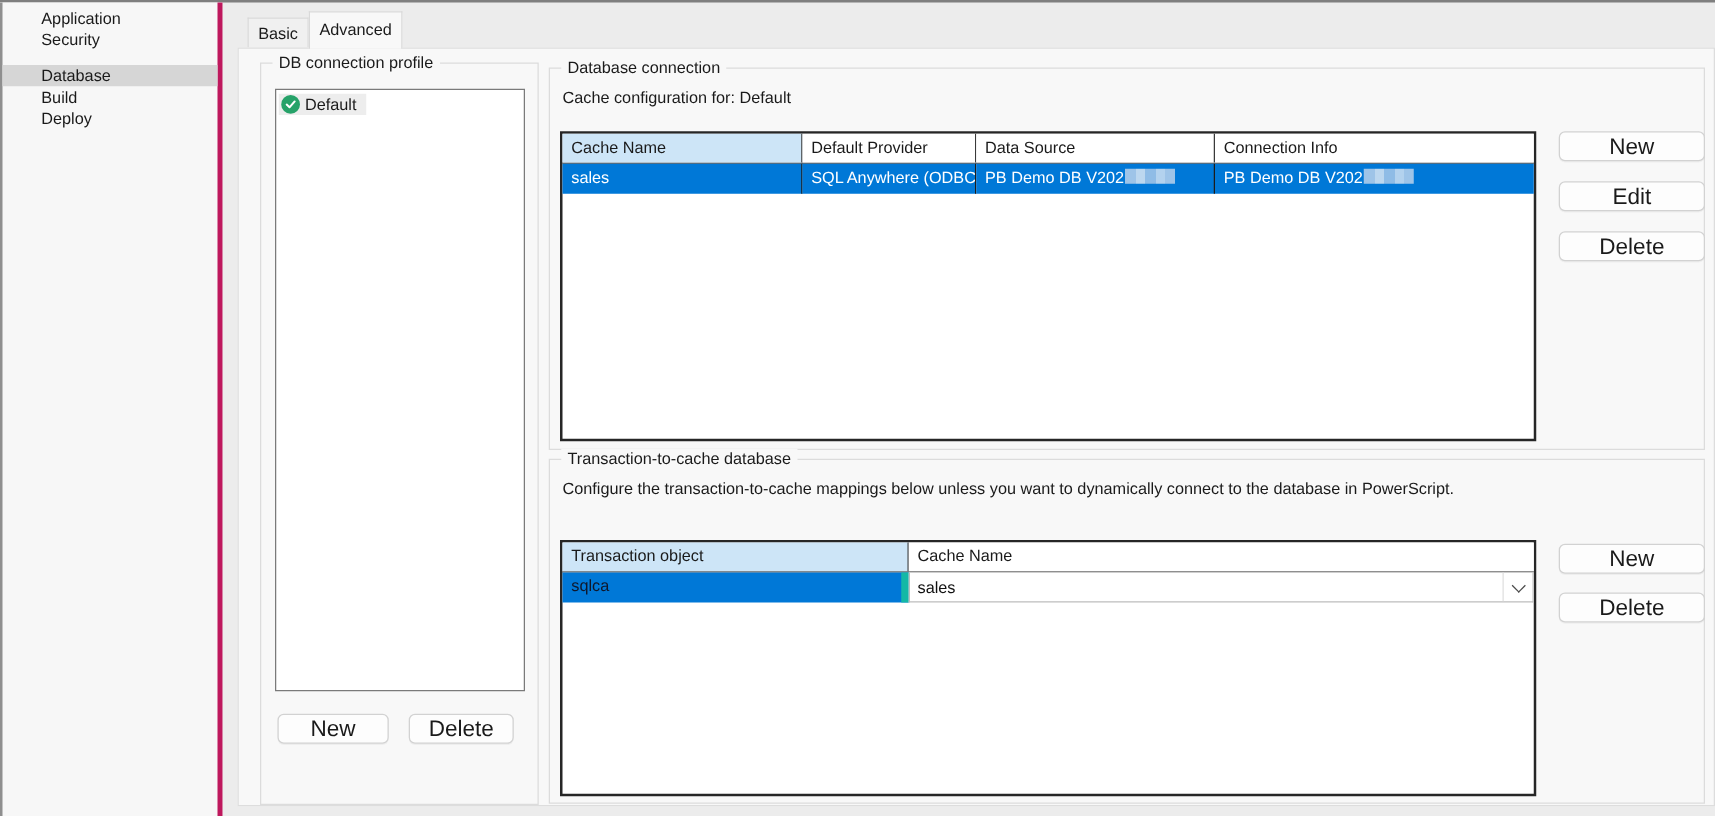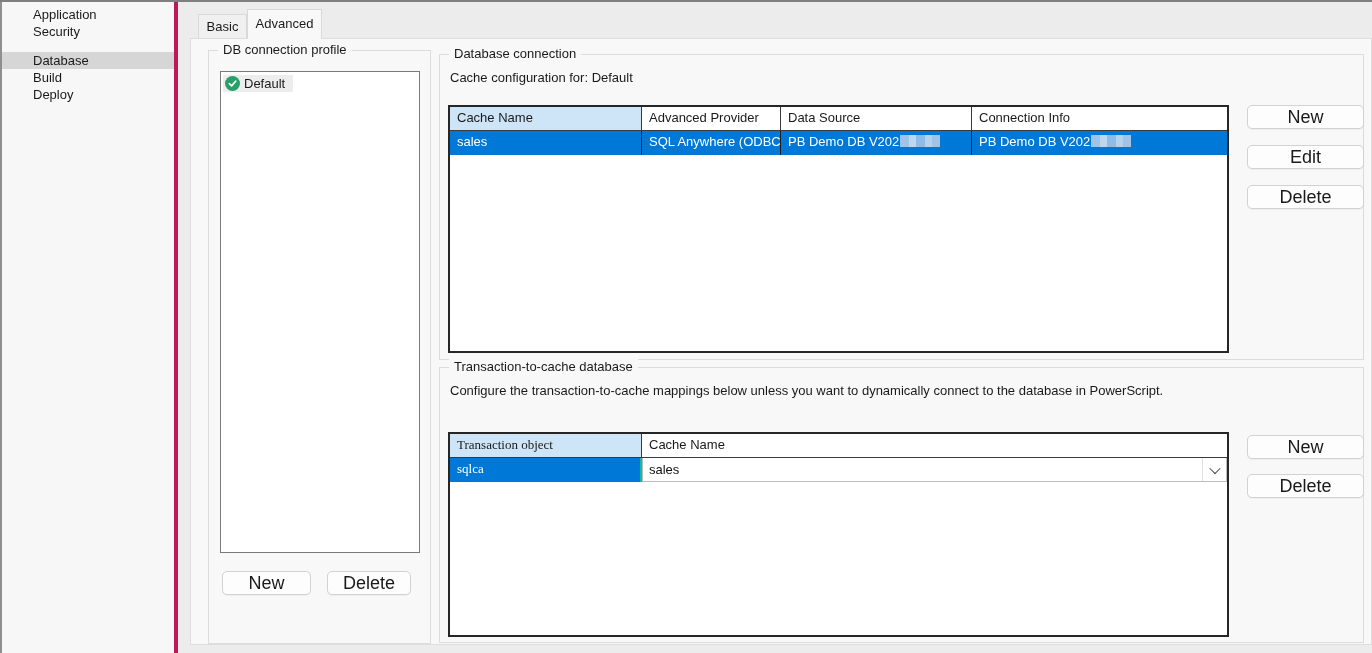--- a/index.html
+++ b/index.html
@@ -81,21 +81,21 @@
     display:inline-block; width:40px; height:12px; margin-left:1px; vertical-align:-1px;
     background:linear-gradient(90deg,#9ec4e8 0 22%,#bcd7ef 22% 40%,#8fbce6 40% 62%,#b3d2ee 62% 80%,#9ec4e8 80%);
   }
   .gbd-new    { left:807px; top:50px;  width:117px; height:24px; }
   .gbd-edit   { left:807px; top:90px;  width:117px; height:24px; }
   .gbd-delete { left:807px; top:130px; width:117px; height:24px; }
 
   
   .gb-map { left:248px; top:328px; width:925px; height:276px; }
   .grid-map { left:8px; top:64px; width:781px; height:205px; }
-  .t1 { width:192px; flex:none;font-family:Liberation Serif, serif; } .t2 { flex:1; }
+  .t1 { width:277px; flex:none; } .t2 { flex:1; }
   .combo-cell {
     flex:1; display:flex; align-items:center; background:#ffffff; color:#111111;
     border:1px solid #bdbdbd; border-top:none; padding-left:6px; position:relative;
   }
   .combo-text { flex:1; }
   .combo-btn { width:24px; height:100%; display:flex; align-items:center; justify-content:center; border-left:1px solid #e0e0e0; }
   .chevron-down { width:8px; height:8px; border-right:1.6px solid #4a4a4a; border-bottom:1.6px solid #4a4a4a; transform:rotate(45deg) translate(-1px,-1px); }
   .gbm-new    { left:807px; top:67px;  width:117px; height:24px; }
   .gbm-delete { left:807px; top:106px; width:117px; height:24px; }
 </style>
@@ -135,21 +135,21 @@
     <button class="btn gbp-delete">Delete</button>
   </div>
 
   <div class="groupbox gb-dbconn">
     <span class="gb-title">Database connection</span>
     <div class="caption">Cache configuration for: Default</div>
 
     <div class="grid grid-cache">
       <div class="grid-row grid-head">
         <div class="cell hcell hl c1">Cache Name</div>
-        <div class="cell hcell c2">Advanced Provider</div>
+        <div class="cell hcell c2">Default Provider</div>
         <div class="cell hcell c3">Data Source</div>
         <div class="cell hcell c4">Connection Info</div>
       </div>
       <div class="grid-row sel-row">
         <div class="cell c1">sales</div>
         <div class="cell c2">SQL Anywhere (ODBC)</div>
         <div class="cell c3"><span>PB Demo DB V202</span><span class="redacted"></span></div>
         <div class="cell c4"><span>PB Demo DB V202</span><span class="redacted"></span></div>
       </div>
     </div>
@@ -162,21 +162,21 @@
   <div class="groupbox gb-map">
     <span class="gb-title">Transaction-to-cache database</span>
     <div class="caption">Configure the transaction-to-cache mappings below unless you want to dynamically connect to the database in PowerScript.</div>
 
     <div class="grid grid-map">
       <div class="grid-row grid-head">
         <div class="cell hcell hl t1">Transaction object</div>
         <div class="cell hcell t2">Cache Name</div>
       </div>
       <div class="grid-row">
-        <div class="cell sel-cell t1" style="background:#0078d7;color:#ffffff;border-right:2px solid #14b8a6;line-height:22px;">sqlca</div>
+        <div class="cell sel-cell t1" style="background:#0078d7;color:#0f172a;border-right:6px solid #14b8a6;line-height:22px;">sqlca</div>
         <div class="combo-cell">
           <span class="combo-text">sales</span>
           <span class="combo-btn">
             <span class="chevron-down"></span>
           </span>
         </div>
       </div>
     </div>
 
     <button class="btn gbm-new">New</button>

